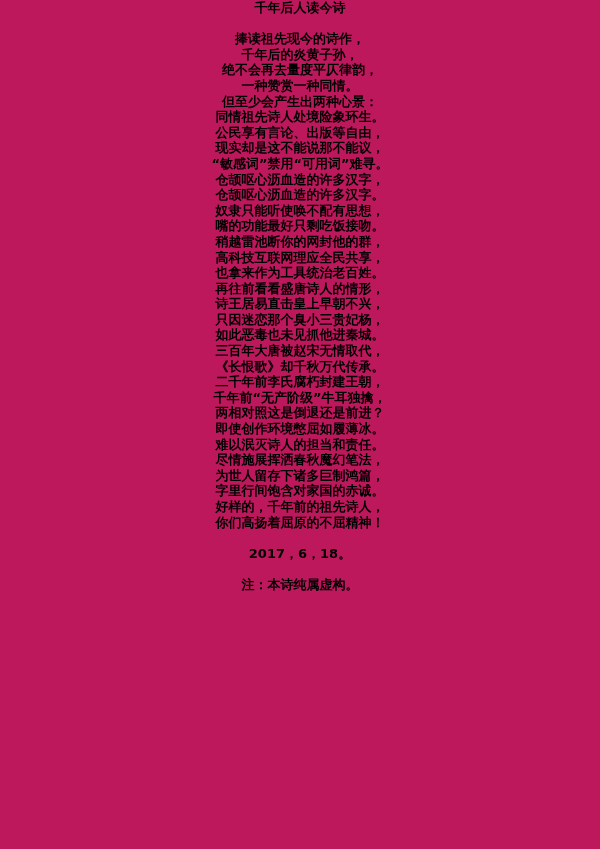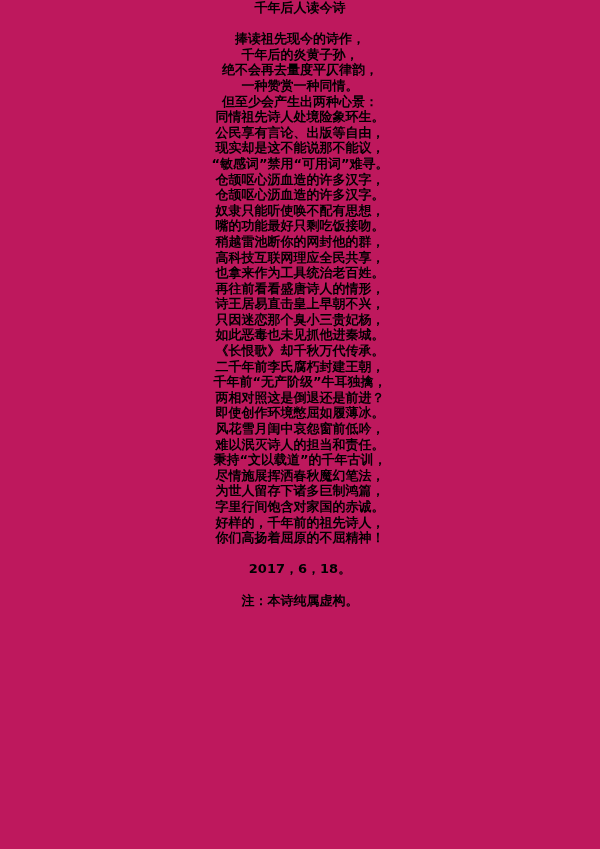--- a/index.html
+++ b/index.html
@@ -62,28 +62,27 @@
       <div class="poem-line">仓颉呕心沥血造的许多汉字。</div>
       <div class="poem-line">奴隶只能听使唤不配有思想，</div>
       <div class="poem-line">嘴的功能最好只剩吃饭接吻。</div>
       <div class="poem-line">稍越雷池断你的网封他的群，</div>
       <div class="poem-line">高科技互联网理应全民共享，</div>
       <div class="poem-line">也拿来作为工具统治老百姓。</div>
       <div class="poem-line">再往前看看盛唐诗人的情形，</div>
       <div class="poem-line">诗王居易直击皇上早朝不兴，</div>
       <div class="poem-line">只因迷恋那个臭小三贵妃杨，</div>
       <div class="poem-line">如此恶毒也未见抓他进秦城。</div>
+      <div class="poem-line">三百年大唐被赵宋无情取代，</div>
       <div class="poem-line">《长恨歌》却千秋万代传承。</div>
       <div class="poem-line">二千年前李氏腐朽封建王朝，</div>
       <div class="poem-line">千年前“无产阶级”牛耳独擒，</div>
       <div class="poem-line">两相对照这是倒退还是前进？</div>
       <div class="poem-line">即使创作环境憋屈如履薄冰。</div>
-      <div class="poem-line">风花雪月闺中哀怨窗前低吟，</div>
       <div class="poem-line">难以泯灭诗人的担当和责任。</div>
-      <div class="poem-line">秉持“文以载道”的千年古训，</div>
       <div class="poem-line">尽情施展挥洒春秋魔幻笔法，</div>
       <div class="poem-line">为世人留存下诸多巨制鸿篇，</div>
       <div class="poem-line">字里行间饱含对家国的赤诚。</div>
       <div class="poem-line">好样的，千年前的祖先诗人，</div>
       <div class="poem-line">你们高扬着屈原的不屈精神！</div>
     </div>
 
   <div class="line date">2017，6，18。</div>
 
   <div class="line note">注：本诗纯属虚构。</div>

